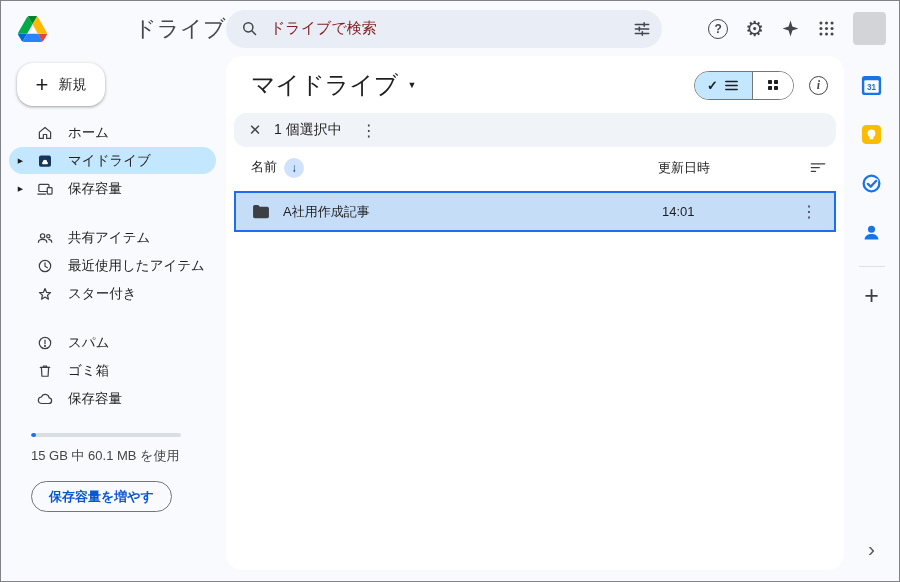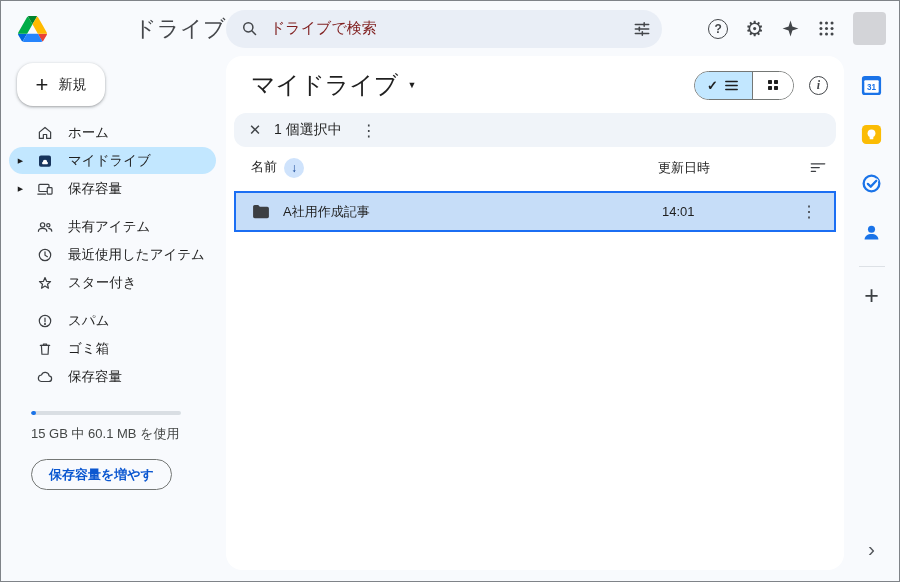--- a/index.html
+++ b/index.html
@@ -48,21 +48,21 @@
   .nav { margin-top: 4px; }
   .nav-item {
     height: 27px; margin: 1px 10px 1px 8px; border-radius: 14px;
     display: flex; align-items: center; padding-left: 4px; cursor: pointer;
     font-size: 13.5px; color: #1f1f1f;
   }
   .nav-item.selected { background: #c2e7ff; }
   .nav-arrow { width: 15px; text-align: center; font-size: 9px; color: #1f1f1f; }
   .nav-ic { width: 20px; margin-left: 7px; display: flex; justify-content: center; }
   .nav-label { margin-left: 13px; white-space: nowrap; }
-  .gap-group { margin-top: 11px; }
+  .gap-group { margin-top: 22px; }
   .storage-bar { margin: 21px 45px 0 30px; height: 4px; background: #d9dee3; border-radius: 2px; overflow: hidden; }
   .storage-fill { width: 5px; height: 100%; background: #1a73e8; border-radius: 2px; }
   .storage-text { margin: 10px 16px 0 30px; font-size: 13px; color: #444746; }
   .upgrade-btn {
     margin: 16px 0 0 30px; height: 31px; padding: 0 17px;
     background: transparent; border: 1px solid #747775; border-radius: 16px;
     color: #0b57d0; font-family: inherit; font-size: 13px; font-weight: 600; cursor: pointer;
   }
 
   

